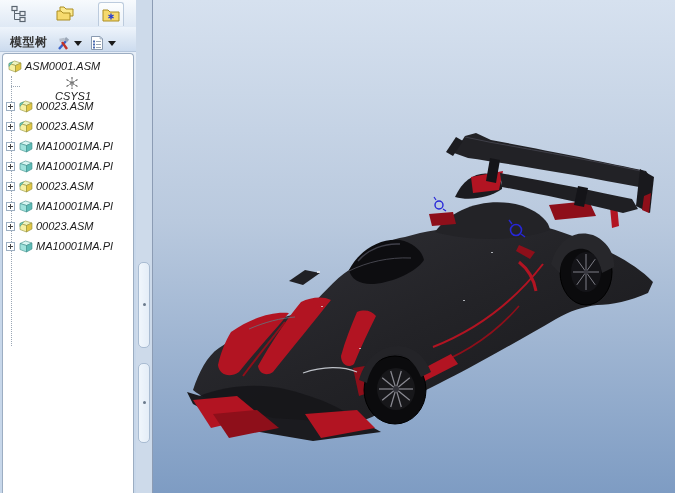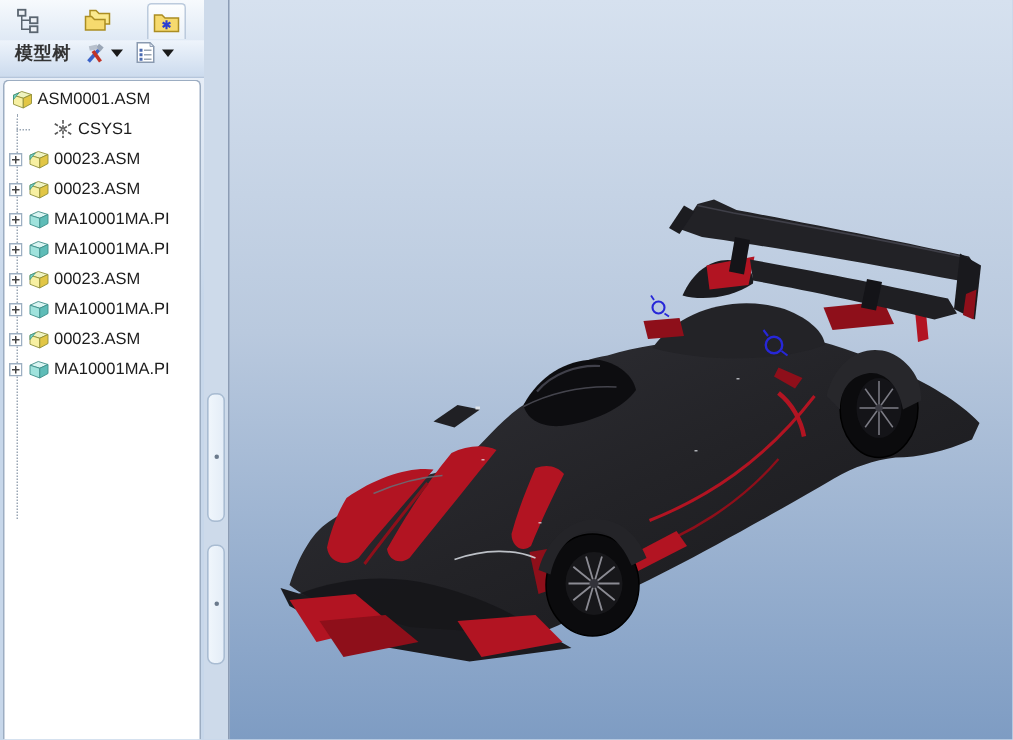--- a/index.html
+++ b/index.html
@@ -7,35 +7,35 @@
     font-family:"Liberation Sans", sans-serif; }
   body { position:relative; background:#c7d7ea; }
 
   
   .navigator { position:absolute; left:0; top:0; width:152px; height:493px;
     background:linear-gradient(180deg, var(--panel-bg-top) 0%, var(--panel-bg-bottom) 40%, var(--panel-bg-bottom) 100%); }
   .nav-tabs { position:absolute; left:0; top:0; width:152px; height:27px; display:flex; gap:20px; padding:2px 0 0 6px;
     background:linear-gradient(180deg,#f7fafd,#dfe9f5); }
   .nav-tab { width:26px; height:24px; display:flex; align-items:center; justify-content:center; border-radius:3px 3px 0 0; }
   .nav-tab.active { background:linear-gradient(180deg,#fdfefe,#eaf1f9); border:1px solid #bccbdd; border-bottom:none; }
-  .nav-header { position:absolute; left:0; top:27px; width:152px; height:25px; display:flex; align-items:flex-start;
+  .nav-header { position:absolute; left:0; top:27px; width:152px; height:25px; display:flex; align-items:flex-end;
     padding-left:10px; background:linear-gradient(180deg,#eef4fb,#ccdbee); border-bottom:1px solid #b5c6dc; }
   .nav-title { font-size:12px; font-weight:bold; color:var(--header-text); letter-spacing:.5px; }
   .hdr-btn { display:flex; align-items:center; margin-left:7px; }
   .caret { width:0; height:0; border-left:4px solid transparent; border-right:4px solid transparent;
     border-top:5px solid #1a1a1a; margin-left:3px; }
 
   .tree-panel { position:absolute; left:2px; top:53px; width:132px; height:440px;
     background:var(--tree-bg); border:1px solid var(--panel-border); border-bottom:none;
     border-radius:4px 4px 0 0; overflow:hidden; padding-top:2px; }
   .rail { position:absolute; left:8px; top:22px; height:270px; width:0; border-left:1px dotted #9aa6b4; }
   .row { position:relative; height:20px; display:flex; align-items:center; white-space:nowrap; cursor:default; }
-  .row .lbl { font-size:11px; color:var(--tree-text); margin-left:3px; }
+  .row .lbl { font-size:11px; color:var(--tree-text); margin-left:3px;font-style:italic; }
   .row.root  { padding-left:5px; }
-  .row.leaf  { padding-left:32px; }
+  .row.leaf  { padding-left:7px;flex-direction:column; }
   .row.leaf::before { content:''; position:absolute; left:8px; top:10px; width:9px; border-top:1px dotted #9aa6b4; }
   .plusbox { width:9px; height:9px; margin-left:3px; margin-right:4px; flex:none; }
   .node-icon { width:14px; height:14px; flex:none; }
 
   
   .sash { position:absolute; left:136px; top:0; width:16px; height:493px; background:var(--sash-bg); }
   .sash-thumb { position:absolute; left:2px; width:12px; background:linear-gradient(90deg,#f0f6fc,var(--sash-thumb));
     border:1px solid var(--sash-thumb-border); border-radius:5px; }
   .sash-thumb .dot { position:absolute; left:4px; top:50%; width:3px; height:3px; margin-top:-2px;
     border-radius:50%; background:#6b7a8c; }

